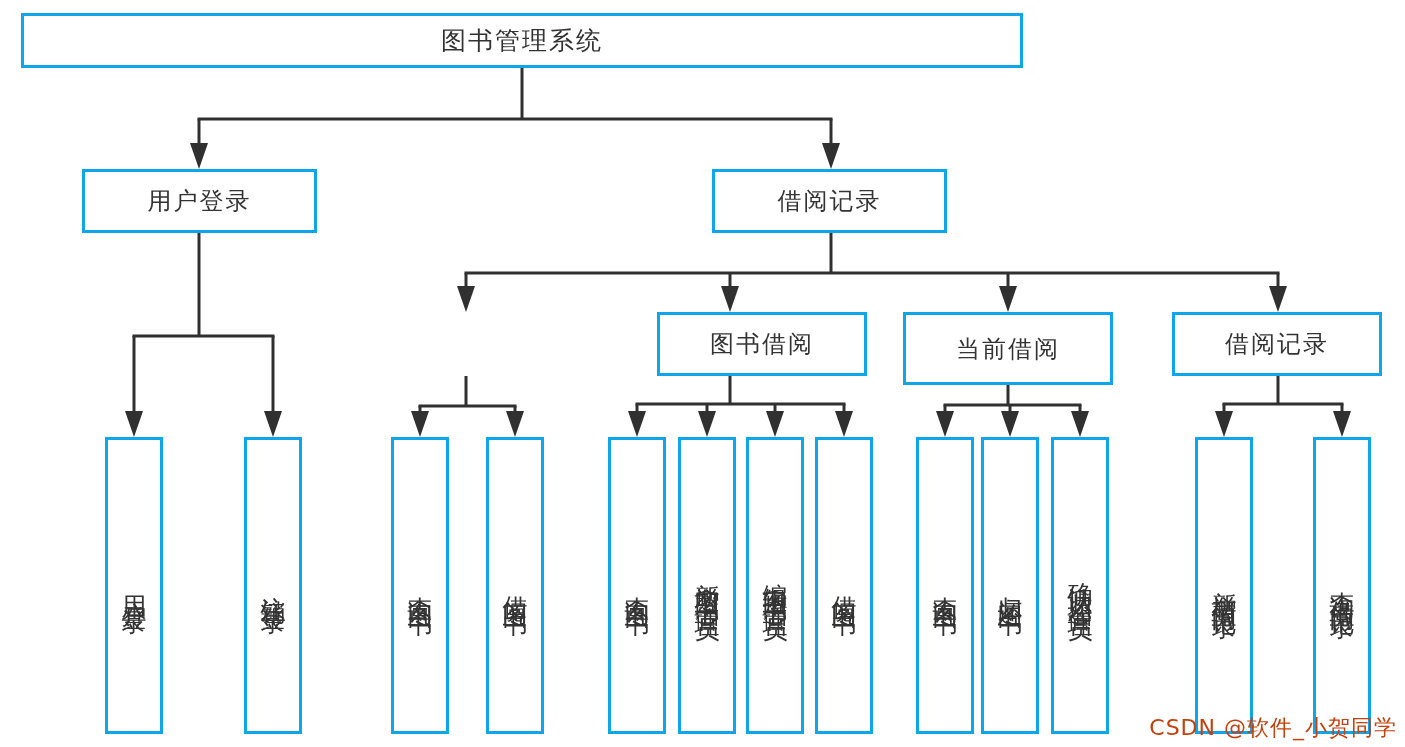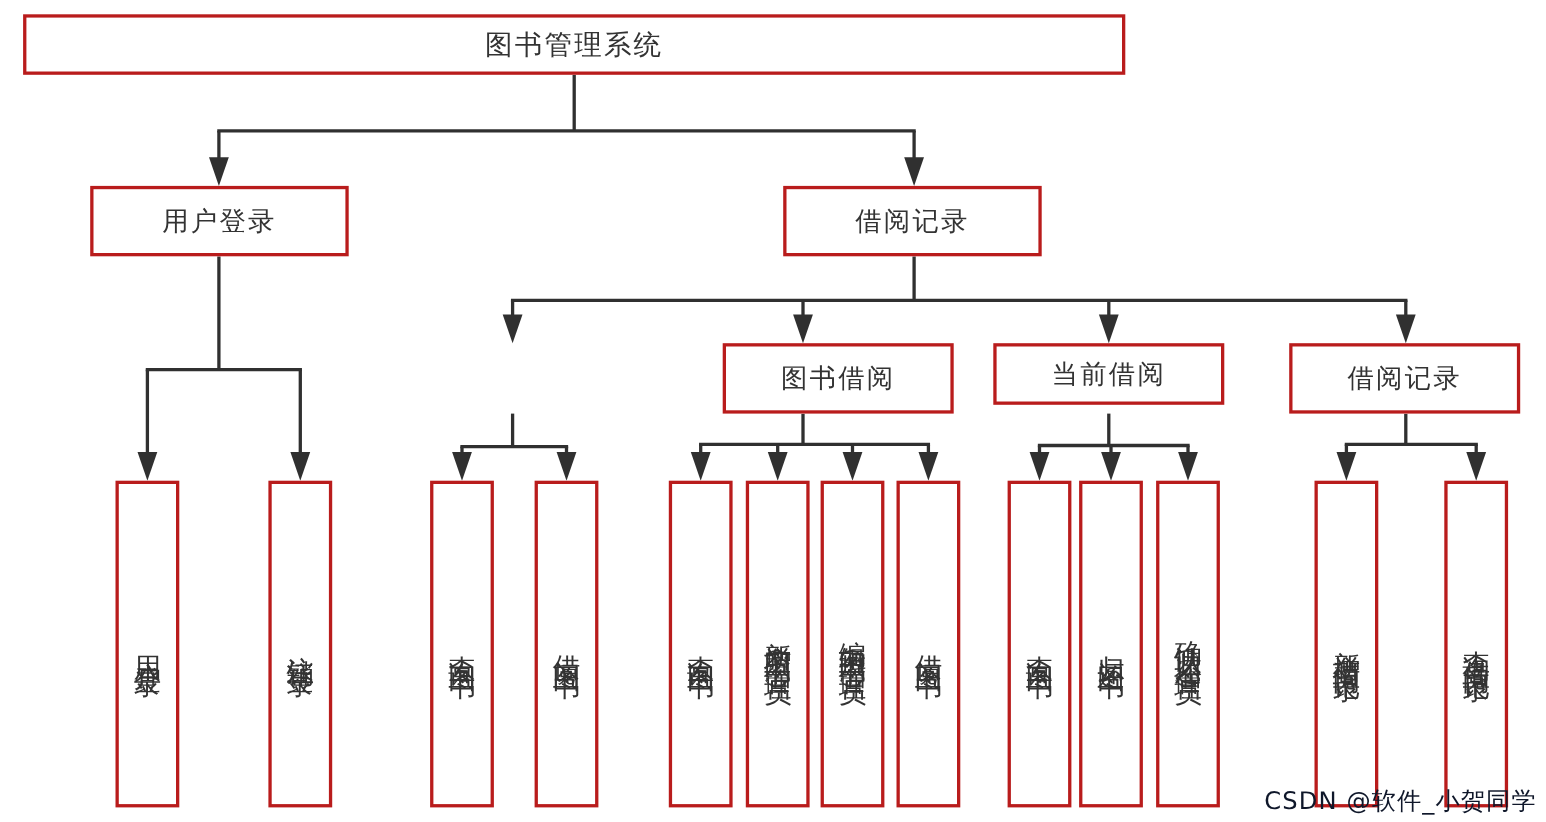--- a/index.html
+++ b/index.html
@@ -18,21 +18,21 @@
   .connectors {
     position: absolute;
     left: 0; top: 0;
     width: 1405px;
     height: 747px;
     pointer-events: none;
   }
   .node {
     position: absolute;
     box-sizing: border-box;
-    border: 3px solid #b91c1c;
+    border: 3px solid #0ea5e9;
     background: #ffffff;
     color: #333333;
     display: flex;
     align-items: center;
     justify-content: center;
     text-align: center;
   }
   .node.h {
     font-size: 24px;
     letter-spacing: 2px;
@@ -45,21 +45,21 @@
     writing-mode: vertical-rl;
     font-size: 25px;
     letter-spacing: 5px;
     line-height: 1;
   }
   .watermark {
     position: absolute;
     right: 8px;
     bottom: 4px;
     font-size: 22px;
-    color: #0f172a;
+    color: #c2410c;
     letter-spacing: 1px;
     white-space: nowrap;
   }
 </style>
 </head>
 <body>
 
 <div class="stage">
 
   <svg class="connectors" viewBox="0 0 1405 747" xmlns="http://www.w3.org/2000/svg">
@@ -127,21 +127,21 @@
       <path d="M1333 411 L1351 411 L1342 437 Z"></path>
     </g>
   </svg>
 
   <div class="node h root" style="left:21px; top:13px; width:1002px; height:55px;">图书管理系统</div>
 
   <div class="node h" style="left:82px; top:169px; width:235px; height:64px;">用户登录</div>
   <div class="node h" style="left:712px; top:169px; width:235px; height:64px;">借阅记录</div>
 
   <div class="node h" style="left:625px; top:312px; width:210px; height:64px;margin-left:32px;">图书借阅</div>
-  <div class="node h" style="left:903px; top:312px; width:210px; height:56px;">当前借阅</div>
+  <div class="node h" style="left:903px; top:312px; width:210px; height:73px;">当前借阅</div>
   <div class="node h" style="left:1172px; top:312px; width:210px; height:64px;">借阅记录</div>
 
   <div class="node leaf" style="left:105px; top:437px; width:58px; height:297px;">用户登录</div>
   <div class="node leaf" style="left:244px; top:437px; width:58px; height:297px;">注销登录</div>
 
   <div class="node leaf" style="left:391px; top:437px; width:58px; height:297px;">查询图书</div>
   <div class="node leaf" style="left:486px; top:437px; width:58px; height:297px;">借阅图书</div>
 
   <div class="node leaf" style="left:608px; top:437px; width:58px; height:297px;">查询图书</div>
   <div class="node leaf" style="left:678px; top:437px; width:58px; height:297px;">新增图书（管理员）</div>

